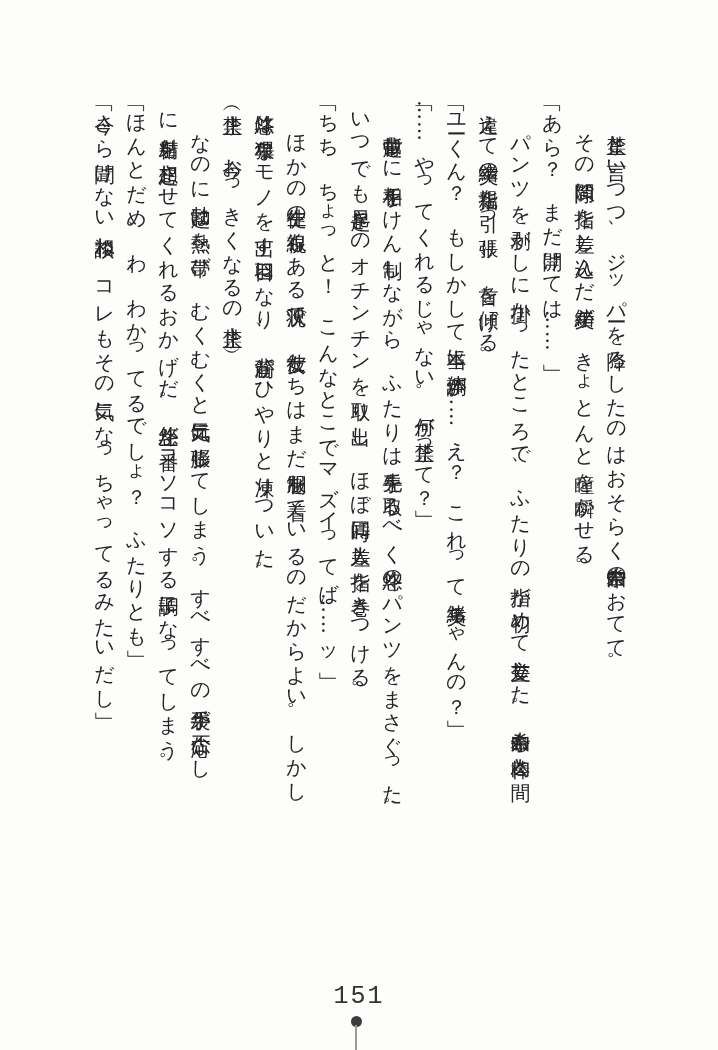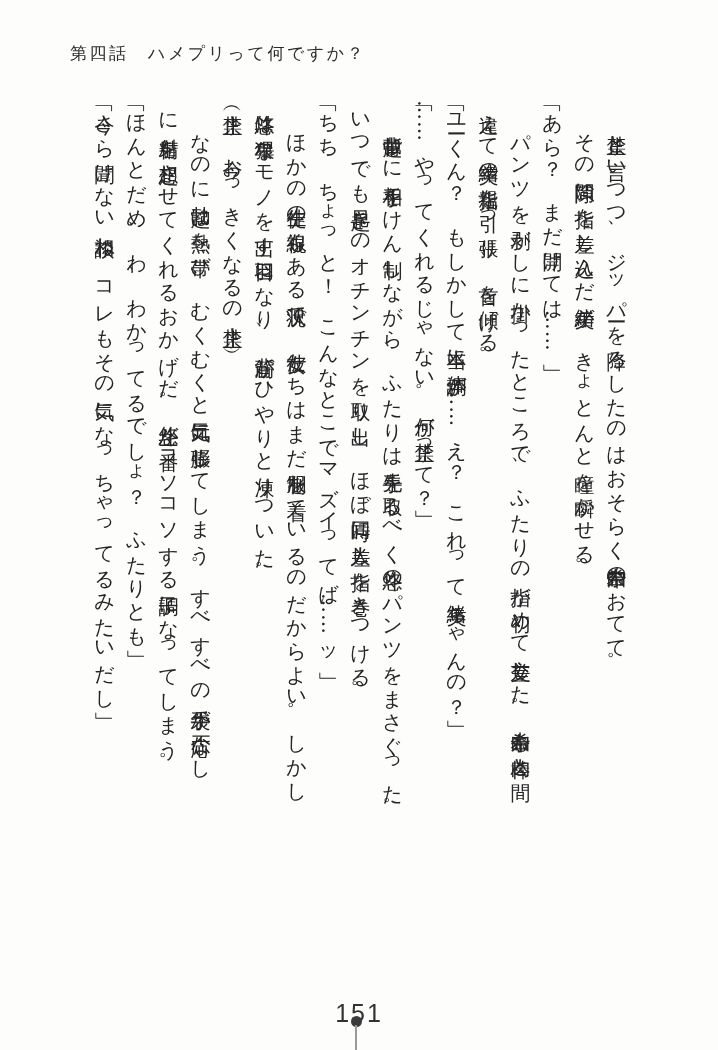--- a/index.html
+++ b/index.html
@@ -40,25 +40,24 @@
   .text-line {
     margin: 0;
     padding: 0;
   }
   .page-number {
     position: absolute;
     left: 0;
     right: 0;
     top: 982px;
     text-align: center;
-    font-family: Liberation Sans, sans-serif;
+    font-family: Liberation Mono, monospace;
     font-size: 25px;
     letter-spacing: 2px;
     color: #333333;
-    margin-top: 17px;
   }
   .binding-dot {
     position: absolute;
     left: 351px;
     top: 1016px;
     width: 11px;
     height: 11px;
     border-radius: 50%;
     background: #3b3b3b;
   }
@@ -69,21 +68,20 @@
     width: 2px;
     height: 25px;
     background: #9a9a9a;
   }
 </style>
 </head>
 <body>
 
 <div class="page">
 
-  <div class="running-head">第四話　ハメプリって何ですか？</div>
 
   <div class="text-block">
     <p class="text-line">　禁止と言いつつ、ジッパーを降ろしたのはおそらく由希奈のおてて。</p>
     <p class="text-line">　その隙間に指を差し込んだ美緒が、きょとんと瞳を瞬かせる。</p>
     <p class="text-line">「あら？　まだ開けては……」</p>
     <p class="text-line">　パンツを剥がしに掛かったところで、ふたりの指が初めて交差した。由希奈も肉棒と間</p>
     <p class="text-line">違えて美緒の親指を引っ張り、首を傾げる。</p>
     <p class="text-line">「ユーくん？　もしかして本当に体調が……え？　これって美緒ちゃんの？」</p>
     <p class="text-line">「……やってくれるじゃない。何が禁止って？」</p>
     <p class="text-line">　背中越しに相手をけん制しながら、ふたりは先手を取るべく悠斗のパンツをまさぐった。</p>

